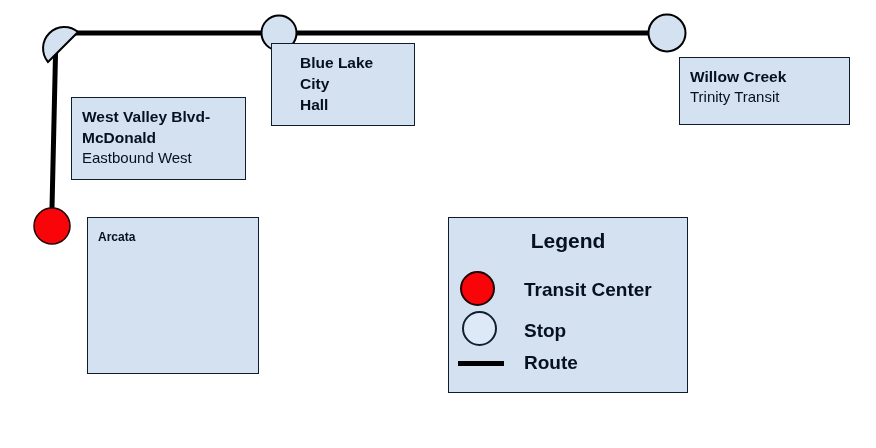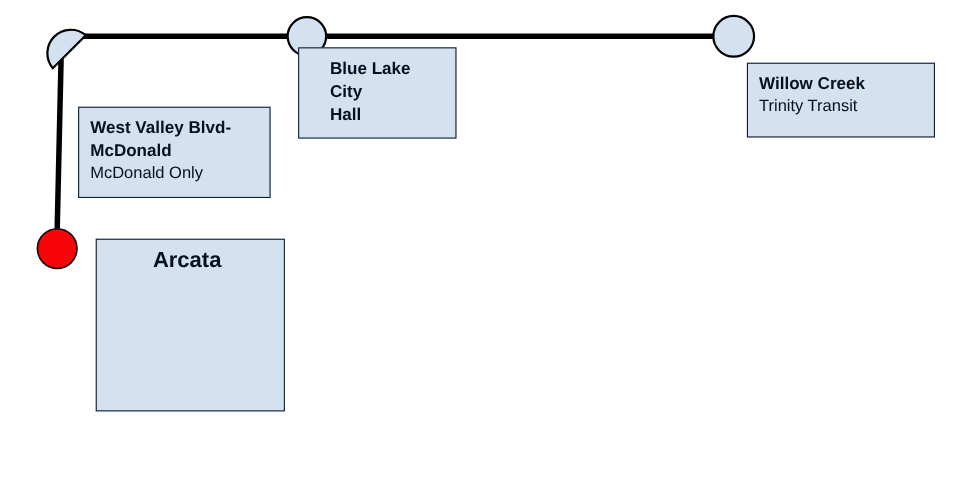--- a/index.html
+++ b/index.html
@@ -29,21 +29,21 @@
   .station-subtitle {
     font-size:15px;
     line-height:18px;
     margin-top:1px;
     white-space:pre-line;
   }
   #box-west-valley { left:71px;  top:57px;  width:175px; height:83px;margin-top:40px; }
   #box-blue-lake   { left:271px; top:43px;  width:144px; height:83px;padding-left:28px; }
   #box-willow      { left:679px; top:57px;  width:171px; height:68px; }
   #box-arcata      { left:87px;  top:217px; width:172px; height:157px; }
-  #box-arcata .station-title { font-size:20px; line-height:22px;margin-left:41px; }
+  #box-arcata .station-title { font-size:12px; line-height:22px; }
 
   #legend-box {
     position:absolute;
     left:448px; top:217px; width:240px; height:176px;
     background:#d3e1f1;
     border:1.5px solid #0e1c2e;
     box-sizing:border-box;
     color:#06101f;
   }
   #legend-title {
@@ -96,31 +96,43 @@
     <path d="M 667 33 L 56 33 L 52 208" fill="none" stroke="#000000" stroke-width="5"></path>
     <path d="M 48 62 A 21.3 21.3 0 0 1 78 32 Z" fill="#d3e1f1" stroke="#000000" stroke-width="2"></path>
     <circle cx="279" cy="33" r="17.5" fill="#d3e1f1" stroke="#000000" stroke-width="2"></circle>
     <circle cx="667" cy="33" r="18.5" fill="#d3e1f1" stroke="#000000" stroke-width="2"></circle>
     <circle cx="52" cy="226" r="18" fill="#f90409" stroke="#1d0404" stroke-width="1.5"></circle>
   </svg>
 
   <div class="station-box" id="box-west-valley">
     <div class="station-title">West Valley Blvd-
 McDonald</div>
-    <div class="station-subtitle">McDonald Only</div>
+    <div class="station-subtitle">Eastbound West</div>
   </div>
 
   <div class="station-box" id="box-blue-lake">
     <div class="station-title">Blue Lake City
 Hall</div>
   </div>
 
   <div class="station-box" id="box-willow">
     <div class="station-title">Willow Creek</div>
     <div class="station-subtitle">Trinity Transit</div>
   </div>
 
   <div class="station-box" id="box-arcata">
     <div class="station-title">Arcata</div>
   </div>
 
+  <div id="legend-box">
+    <div id="legend-title">Legend</div>
+
+    <div class="legend-circle" id="legend-swatch-transit"></div>
+    <div class="legend-label" id="legend-label-transit">Transit Center</div>
+
+    <div class="legend-circle" id="legend-swatch-stop"></div>
+    <div class="legend-label" id="legend-label-stop">Stop</div>
+
+    <div id="legend-swatch-route"></div>
+    <div class="legend-label" id="legend-label-route">Route</div>
+  </div>
 
 </div>
 
 </body></html>

